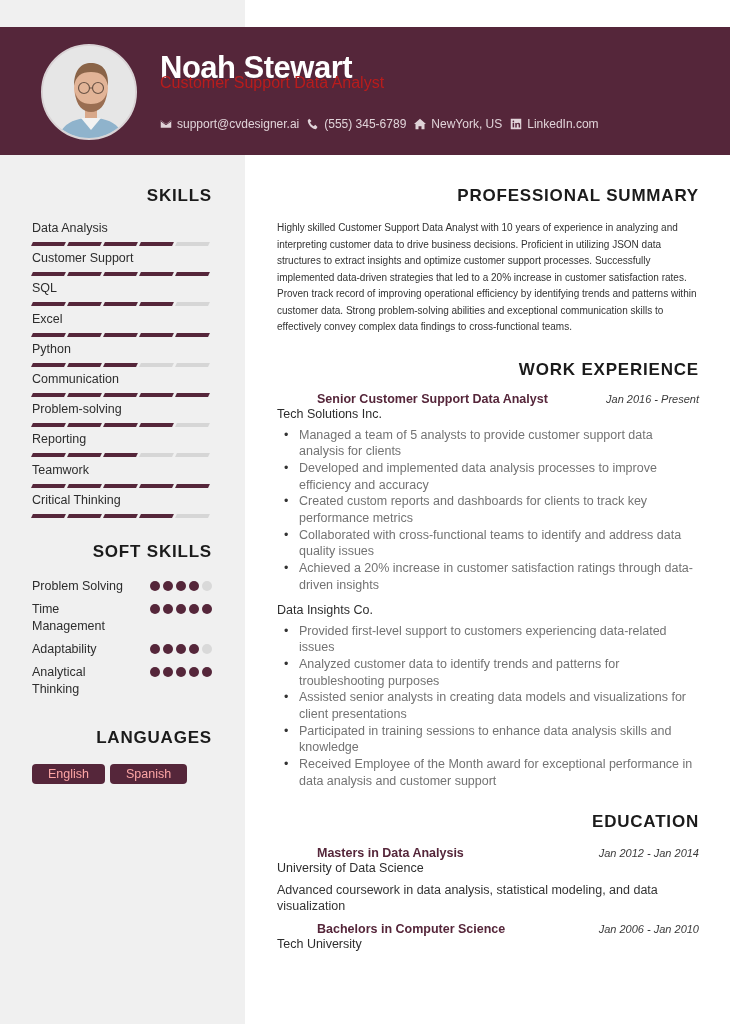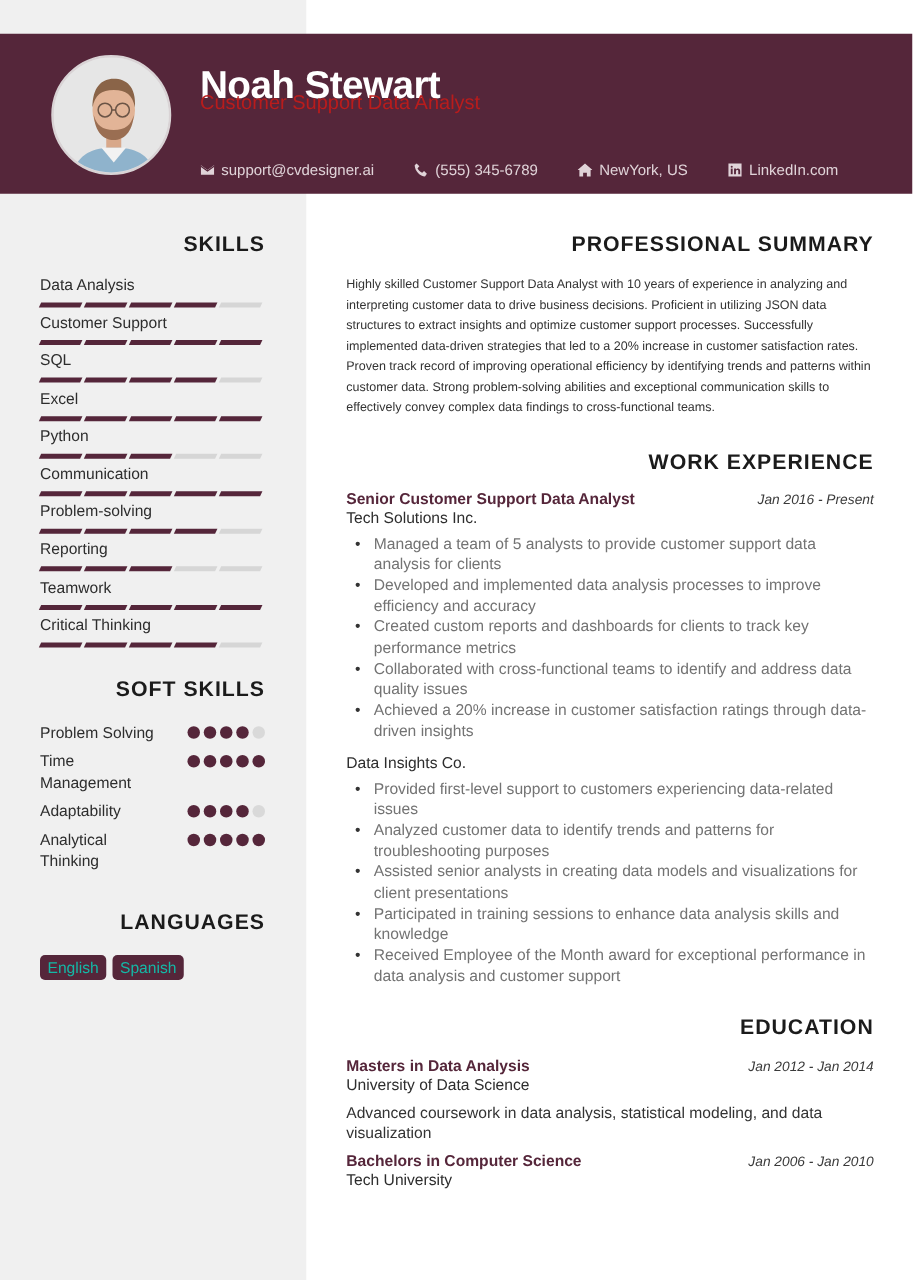--- a/index.html
+++ b/index.html
@@ -3,21 +3,21 @@
 <meta charset="utf-8">
 <style>
   * { box-sizing: border-box; margin: 0; padding: 0; }
   html, body { width: 730px; height: 1024px; overflow: hidden; background: #ffffff; }
   body { font-family: "Liberation Sans", sans-serif; color: #2b2b2b; position: relative; }
   .sidebar-bg { position: absolute; left: 0; top: 0; width: 245px; height: 1024px; background: #f0f0f0; }
   .header { position: absolute; left: 0; top: 27px; width: 730px; height: 128px; background: #55263a; }
   .photo { position: absolute; left: 41px; top: 44px; width: 96px; height: 96px; border-radius: 50%; background: #e4e4e4; overflow: hidden; border: 2px solid #d9d3d5; }
   .name { position: absolute; left: 160px; top: 50px; font-size: 31px; font-weight: bold; color: #ffffff; letter-spacing: -0.5px; }
   .title { position: absolute; left: 160px; top: 74px; font-size: 16px; color: #b91c1c; }
-  .contacts { position: absolute; left: 160px; top: 129px; display: flex; gap: 32px; font-size: 12px; color: #e0d3d8; }
+  .contacts { position: absolute; left: 160px; top: 117px; display: flex; gap: 8px; font-size: 12px; color: #e0d3d8; }
   .contact { display: flex; align-items: center; gap: 5px; }
   .contact svg { width: 12px; height: 12px; fill: #e0d3d8; }
 
   .left { position: absolute; left: 32px; top: 186px; width: 180px; }
   .sec-h { font-size: 17px; font-weight: bold; letter-spacing: 0.8px; color: #1b1b1b; text-align: right; }
   .skills { margin-top: 14px; }
   .skill { height: 30.2px; }
   .skill-name { font-size: 12.5px; color: #2d2d2d; line-height: 16px; }
   .bars { display: flex; gap: 3px; margin-top: 6px; }
   .bar { width: 33px; height: 4px; background: #55263a; transform: skewX(-25deg); }
@@ -26,28 +26,28 @@
   .soft { margin-top: 20px; }
   .soft-list { margin-top: 16px; }
   .soft-item { display: flex; justify-content: space-between; margin-bottom: 6px; }
   .soft-name { font-size: 12.5px; line-height: 17px; width: 100px; color: #2d2d2d; }
   .dots { display: flex; gap: 3px; padding-top: 3px; }
   .dot { width: 10px; height: 10px; border-radius: 50%; background: #55263a; }
   .dot.off { background: #d9d9d9; }
 
   .langs { margin-top: 30px; }
   .lang-list { display: flex; gap: 5px; margin-top: 16px; }
-  .lang { background: #55263a; color: #14b8a6; font-size: 12.5px; padding: 3px 6px; border-radius: 4px; }
+  .lang { background: #55263a; color: #fca5a5; font-size: 12.5px; padding: 3px 16px; border-radius: 4px; }
 
   .right { position: absolute; left: 277px; top: 186px; width: 422px; }
   .summary-text { font-size: 10px; line-height: 16.5px; color: #333; margin-top: 14px; }
   .work { margin-top: 24px; }
   .job { margin-top: 12px; }
   .job + .job { margin-top: 8px; }
-  .job-head { display: flex; justify-content: space-between; align-items: baseline; }
+  .job-head { display: flex; justify-content: space-between; align-items: baseline; margin-left: 40px; }
   .job-title { font-size: 12.5px; font-weight: bold; color: #55263a; }
   .job-date { font-size: 11px; font-style: italic; color: #3a3a3a; }
   .company { font-size: 12.5px; color: #2d2d2d; line-height: 17px; }
   .bullets { list-style: none; margin-top: 4px; padding-left: 22px; }
   .bullets li { font-size: 12.5px; line-height: 16.7px; position: relative; color: #737373; }
   .bullets li::before { content: "•"; position: absolute; left: -15px; color: #333; }
   .edu { margin-top: 22px; }
   .edu-desc { font-size: 12.5px; line-height: 16.5px; color: #333; margin-top: 5px; }
   .deg + .deg { margin-top: 7px; }
   .deg-first { margin-top: 14px; }

